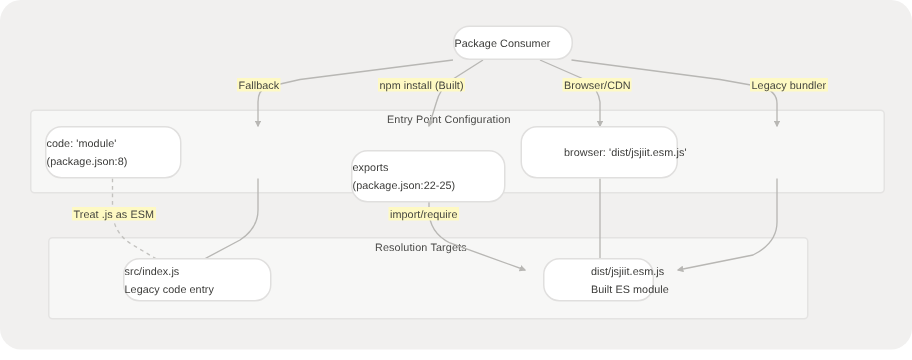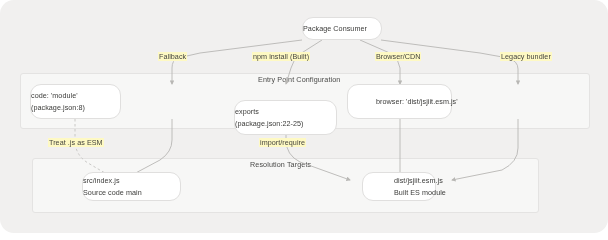--- a/index.html
+++ b/index.html
@@ -132,21 +132,21 @@
     <span class="l2">(package.json:22-25)</span>
   </div>
 
   <div class="node" style="left:347px; top:84px; width:105px; height:35px;padding-left:28px;">
     <span class="l1">browser: 'dist/jsjiit.esm.js'</span>
   </div>
 
 
   <div class="node" style="left:82px; top:172px; width:99px; height:29px;">
     <span class="l1">src/index.js</span>
-    <span class="l2">Source code main</span>
+    <span class="l2">Legacy code entry</span>
   </div>
 
   <div class="node" style="left:362px; top:172px; width:74px; height:29px;padding-left:31px;">
     <span class="l1">dist/jsjiit.esm.js</span>
     <span class="l2">Built ES module</span>
   </div>
 
   <div class="edge-label" style="left:158px; top:52px;">Fallback</div>
   <div class="edge-label" style="left:252px; top:52px;">npm install (Built)</div>
   <div class="edge-label" style="left:375px; top:52px;">Browser/CDN</div>

